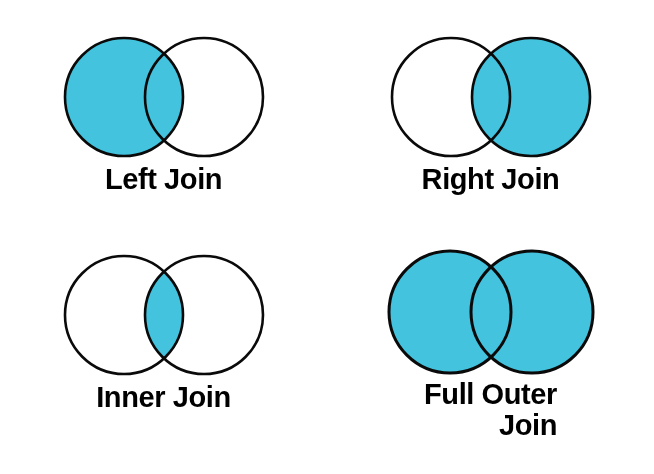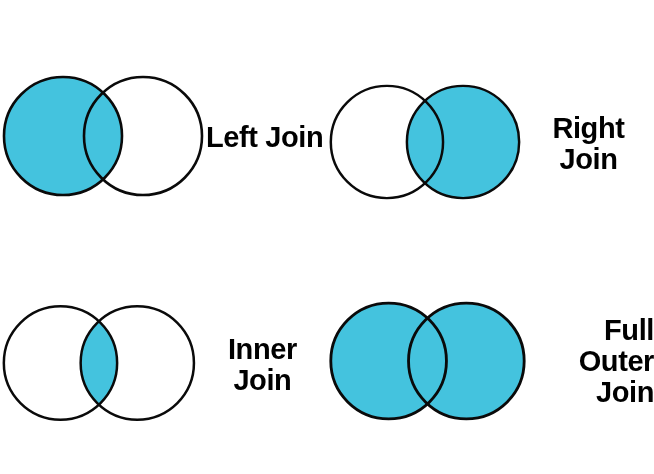--- a/index.html
+++ b/index.html
@@ -22,26 +22,26 @@
   .grid {
     position: absolute;
     inset: 0;
     display: grid;
     grid-template-columns: 1fr 1fr;
     grid-template-rows: 237px 237px;
   }
   .cell {
     position: relative;
     display: flex;
-    flex-direction: row;
+    flex-direction: column;
     align-items: center;
     justify-content: flex-start;
   }
   .cell-tl { padding-top: 34px; }
-  .cell-tr { padding-top: 46px; }
+  .cell-tr { padding-top: 34px; }
   .cell-bl { padding-top: 15px; }
   .cell-br { padding-top: 10px; }
 
   .venn {
     display: block;
   }
   .venn-svg .ring {
     fill: none;
     stroke: #0a0a0a;
     stroke-width: 2.6;

